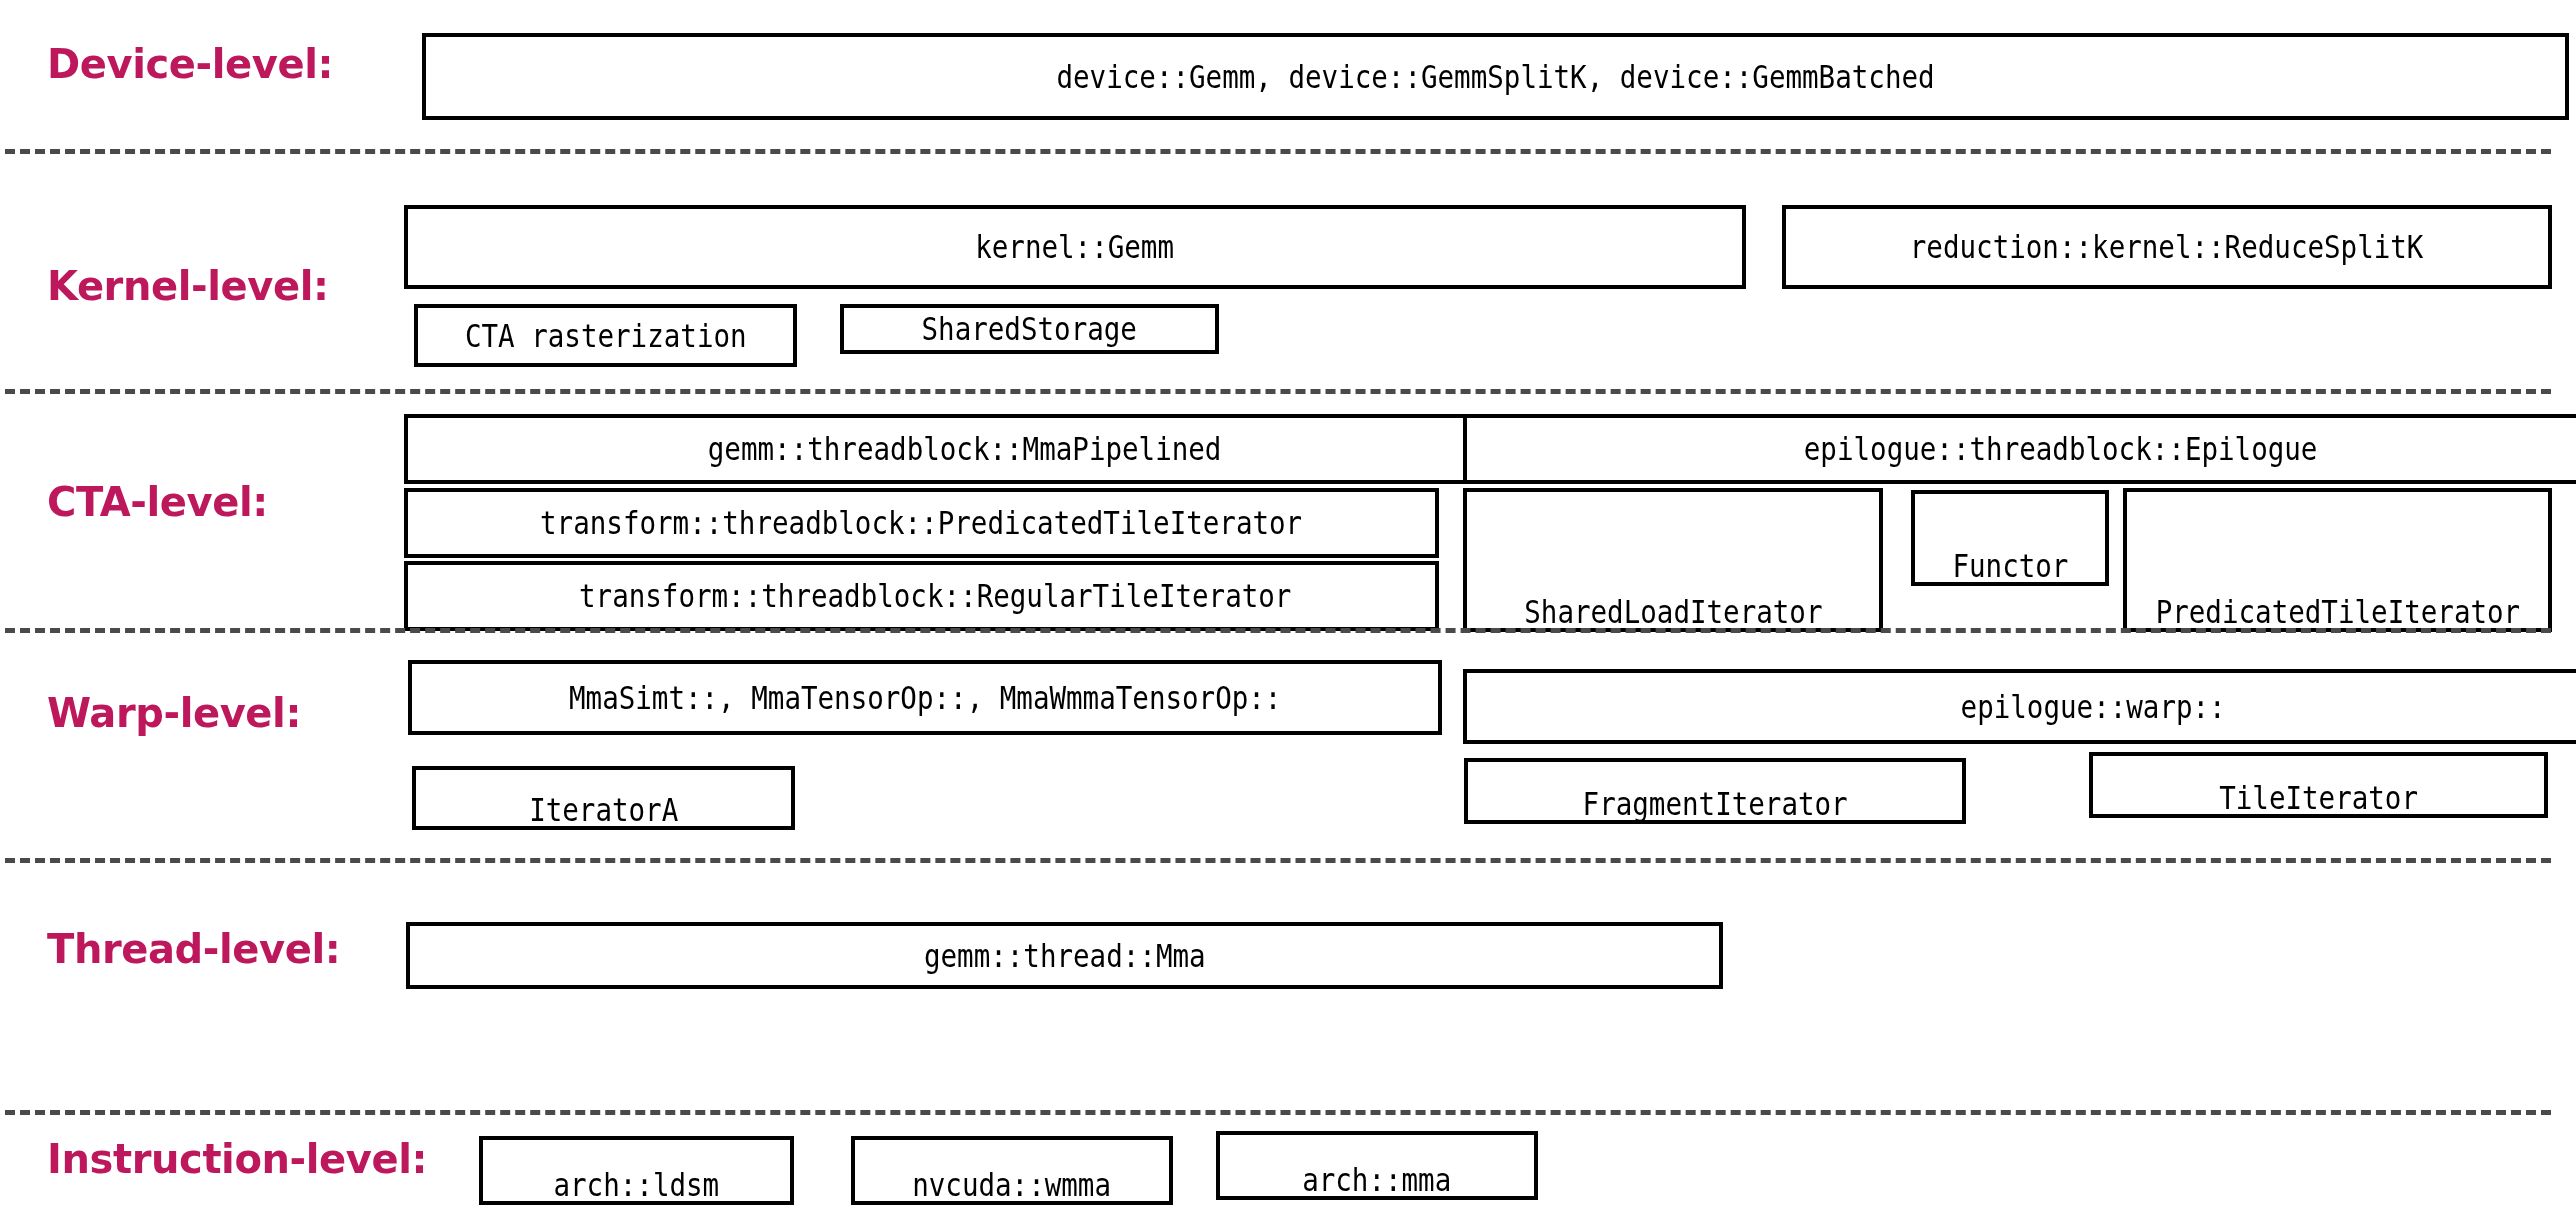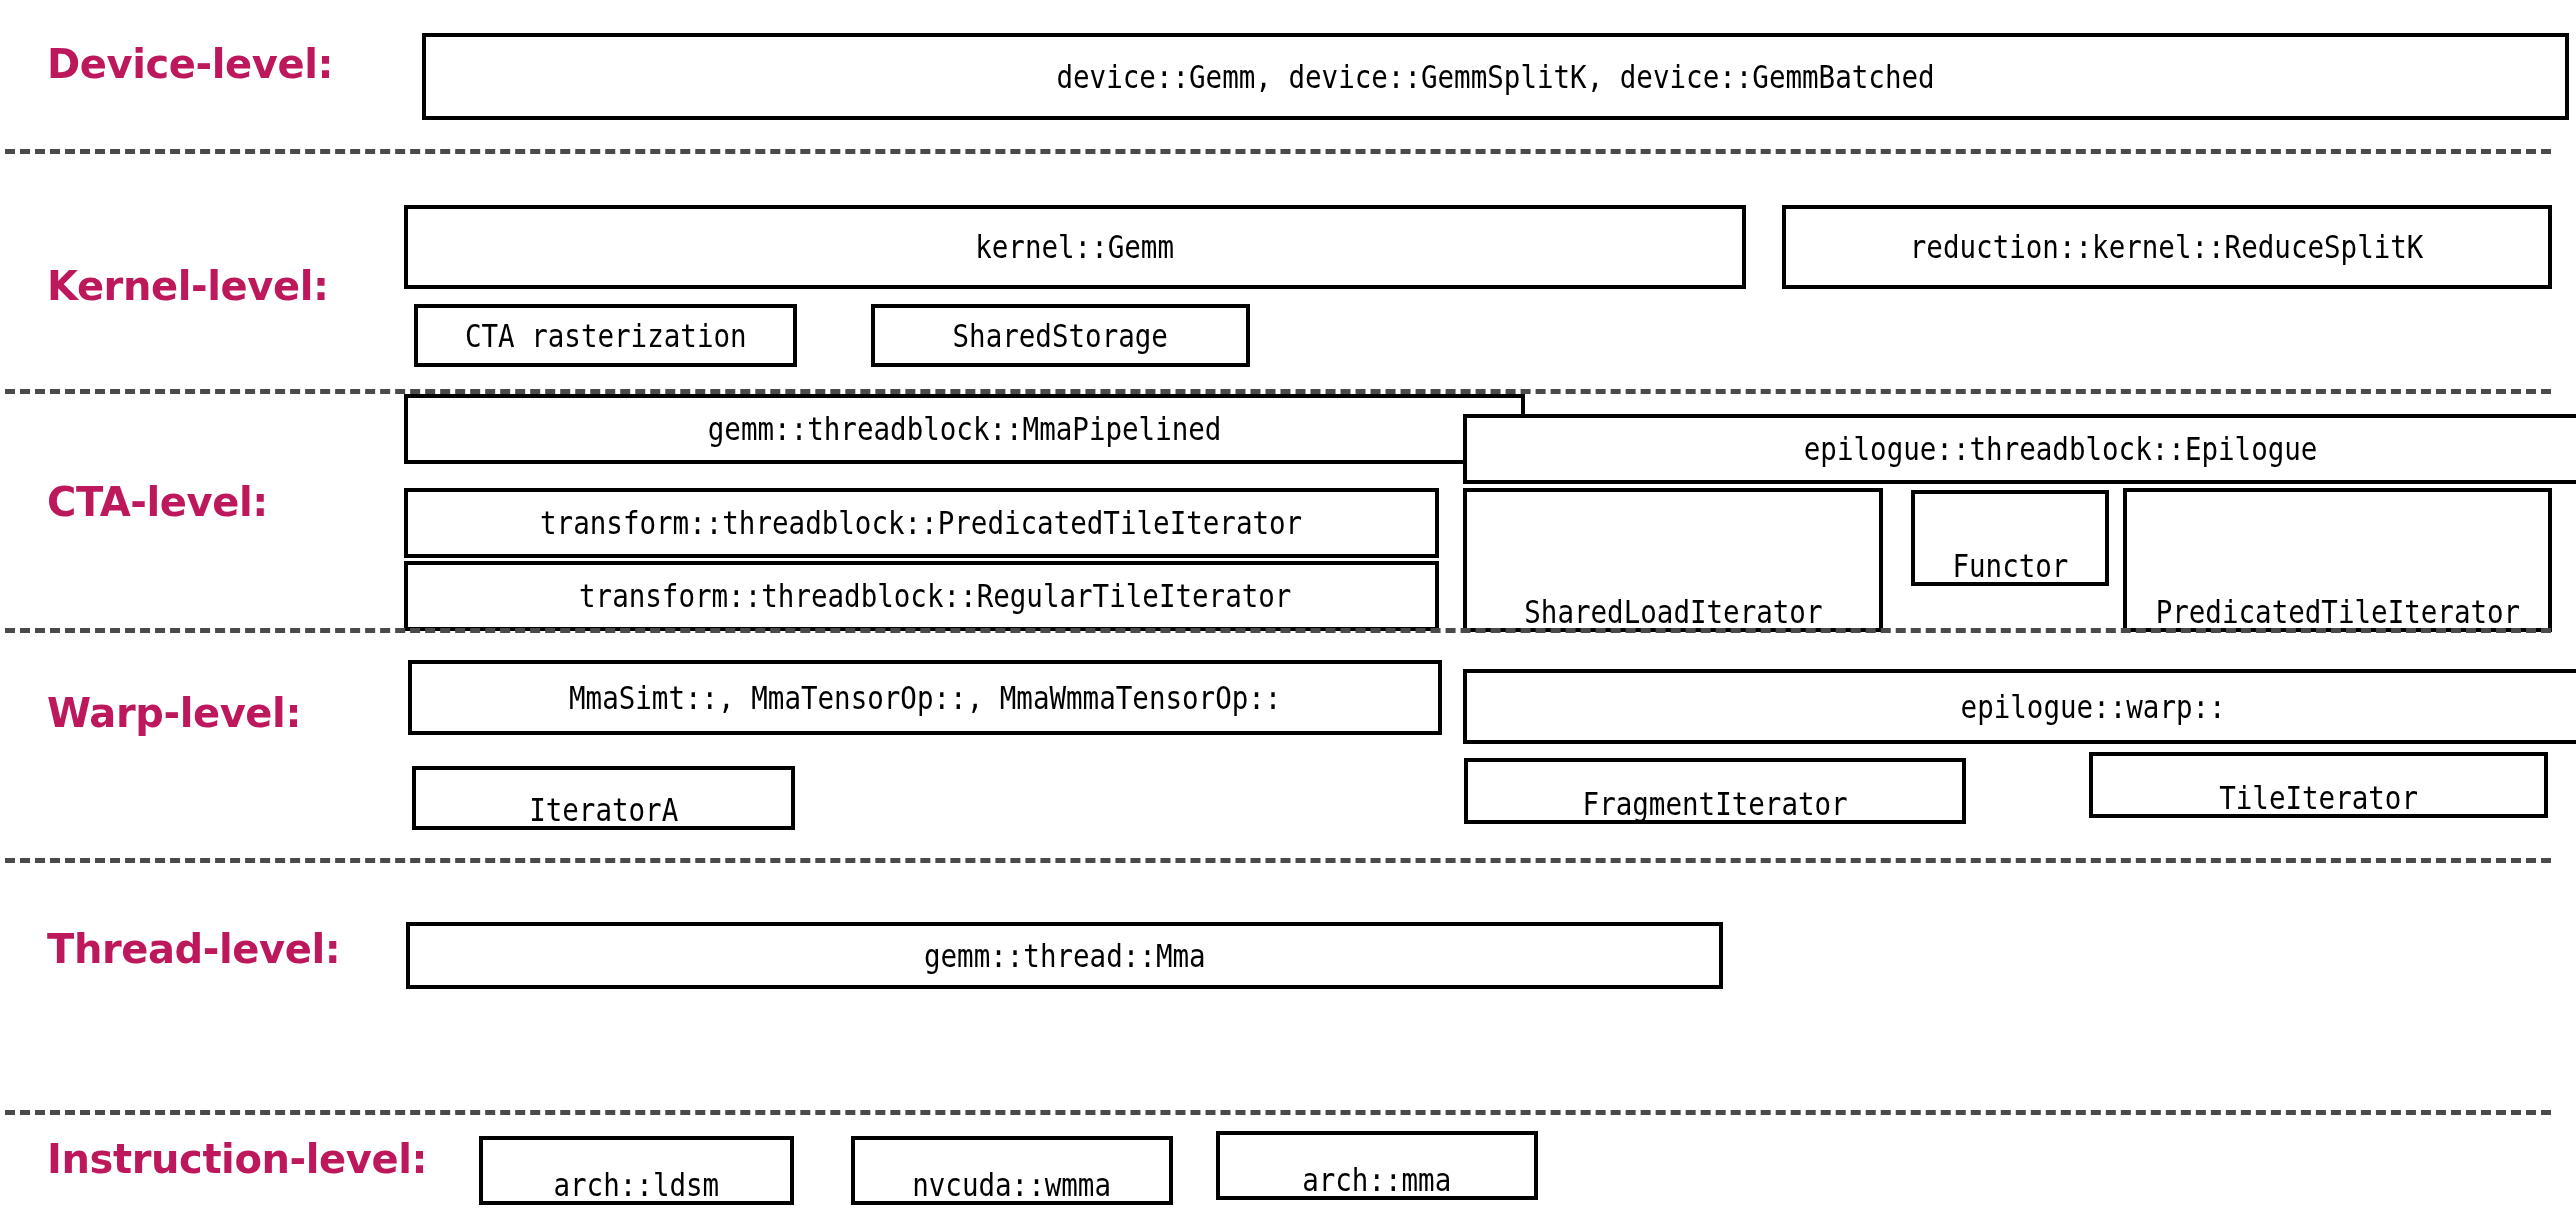--- a/index.html
+++ b/index.html
@@ -87,29 +87,29 @@
   </div>
 
   <div class="box" style="left:1782px; top:205px; width:770px; height:84px;">
     <span class="box-label">reduction::kernel::ReduceSplitK</span>
   </div>
 
   <div class="box" style="left:414px; top:304px; width:383px; height:63px;">
     <span class="box-label">CTA rasterization</span>
   </div>
 
-  <div class="box" style="left:871px; top:304px; width:379px; height:63px;">
+  <div class="box" style="left:840px; top:304px; width:379px; height:50px;">
     <span class="box-label">SharedStorage</span>
   </div>
 
   <div class="sep" style="top:389px;"></div>
 
   <div class="level-label" style="left:47px; top:482px;">CTA-level:</div>
 
-  <div class="box" style="left:404px; top:394px; width:1121px; height:70px;">
+  <div class="box" style="left:404px; top:414px; width:1121px; height:70px;">
     <span class="box-label">gemm::threadblock::MmaPipelined</span>
   </div>
 
   <div class="box" style="left:404px; top:488px; width:1035px; height:70px;text-align:right;">
     <span class="box-label">transform::threadblock::PredicatedTileIterator</span>
   </div>
 
   <div class="box" style="left:404px; top:561px; width:1035px; height:70px;padding-left:28px;">
     <span class="box-label">transform::threadblock::RegularTileIterator</span>
   </div>

